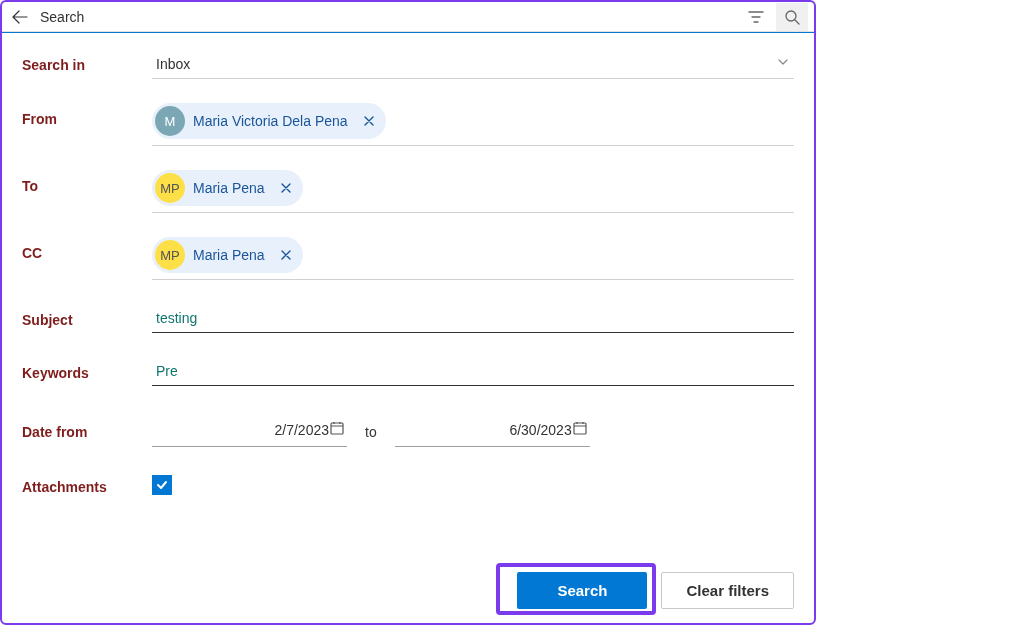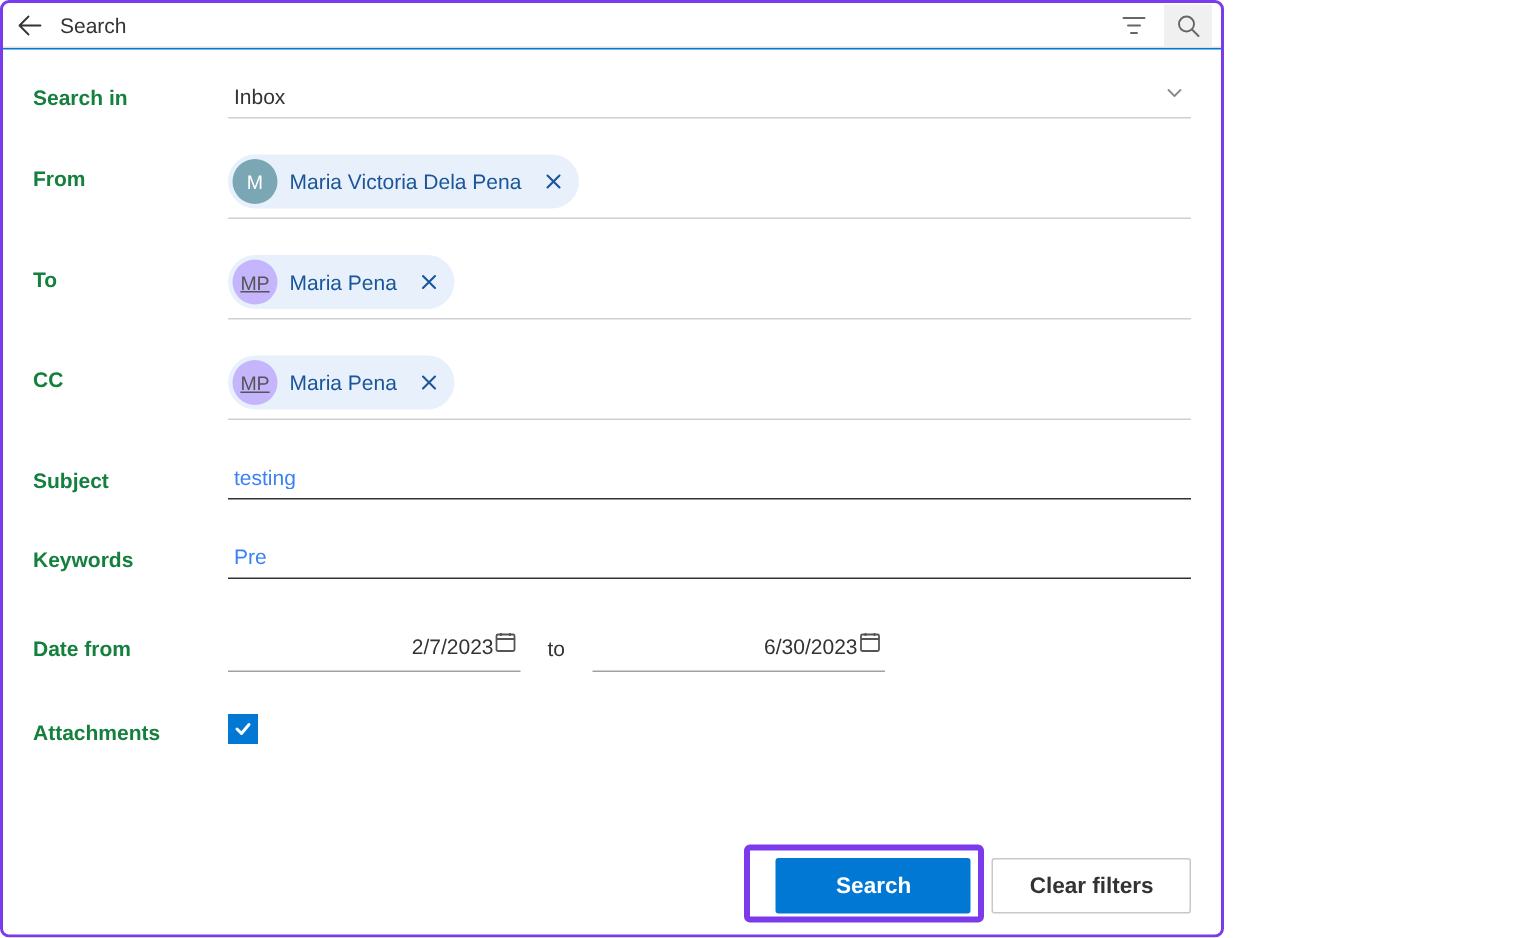--- a/index.html
+++ b/index.html
@@ -74,21 +74,21 @@
     }
     .form-row {
       display: flex;
       align-items: flex-start;
       margin-bottom: 24px;
     }
     .form-label {
       width: 130px;
       font-size: 14px;
       font-weight: 600;
-      color: #15803d;
+      color: #7f1d1d;
       padding-top: 8px;
     }
     .form-field {
       flex: 1;
       position: relative;
     }
     .select-field {
       display: flex;
       align-items: center;
       justify-content: space-between;
@@ -124,23 +124,22 @@
       align-items: center;
       justify-content: center;
       font-size: 13px;
       font-weight: 500;
       color: #fff;
     }
     .avatar-teal {
       background: #7ba7b5;
     }
     .avatar-grey {
-      background: #c4b5fd;
+      background: #fde047;
       color: #555;
-      text-decoration: underline;
     }
     .chip-name {
       font-size: 14px;
       color: #1a5599;
     }
     .chip-close {
       display: flex;
       align-items: center;
       justify-content: center;
       width: 18px;
@@ -148,21 +147,21 @@
       cursor: pointer;
       margin-left: 4px;
       color: #1a5599;
     }
     .text-input {
       width: 100%;
       border: none;
       border-bottom: 1px solid #333;
       padding: 6px 4px;
       font-size: 14px;
-      color: #3b82f6;
+      color: #0f766e;
       outline: none;
       background: transparent;
     }
     .row-from {
       margin-top: 6px;
     }
     .row-to {
       margin-top: 10px;
     }
     .row-cc {

